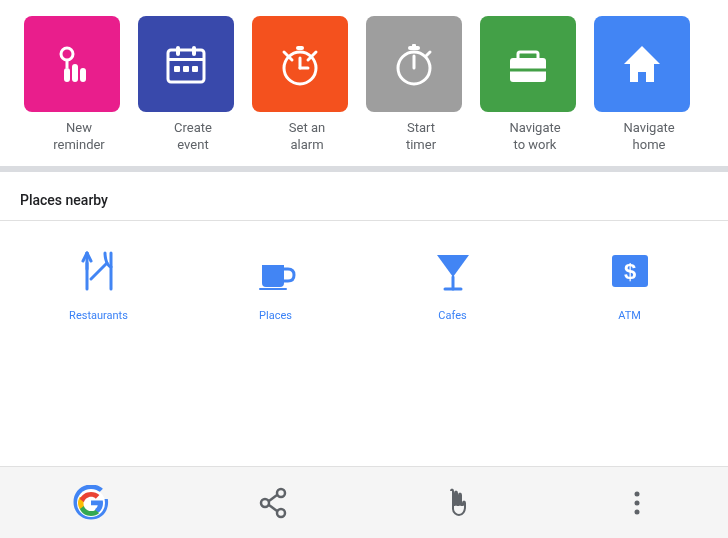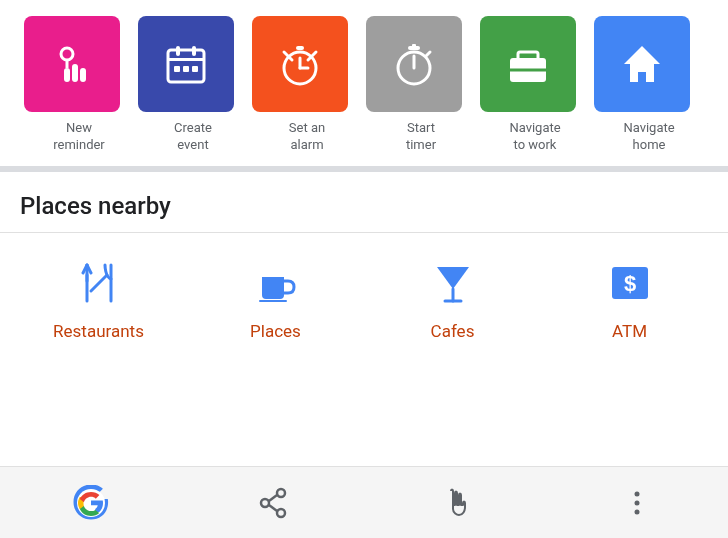--- a/index.html
+++ b/index.html
@@ -68,21 +68,21 @@
     }
 
     
     .places-panel {
       background: #ffffff;
       flex: 1;
       display: flex;
       flex-direction: column;
     }
     .places-title {
-      font-size: 24px;
+      font-size: 14px;
       color: #202124;
       font-weight: 500;
       padding: 20px 20px 12px 20px;
     }
     .places-divider {
       height: 1px;
       background: #e0e0e0;
       margin: 0 0px;
     }
     .places-row {
@@ -107,22 +107,22 @@
       display: flex;
       align-items: center;
       justify-content: center;
       margin-bottom: 8px;
     }
     .place-icon svg {
       width: 44px;
       height: 44px;
     }
     .place-label {
-      font-size: 17px;
-      color: #c2410c;
+      font-size: 11px;
+      color: #3b82f6;
       text-align: right;
     }
 
     
     .bottom-bar {
       height: 72px;
       background: #f5f5f5;
       display: flex;
       align-items: center;
       justify-content: space-around;

